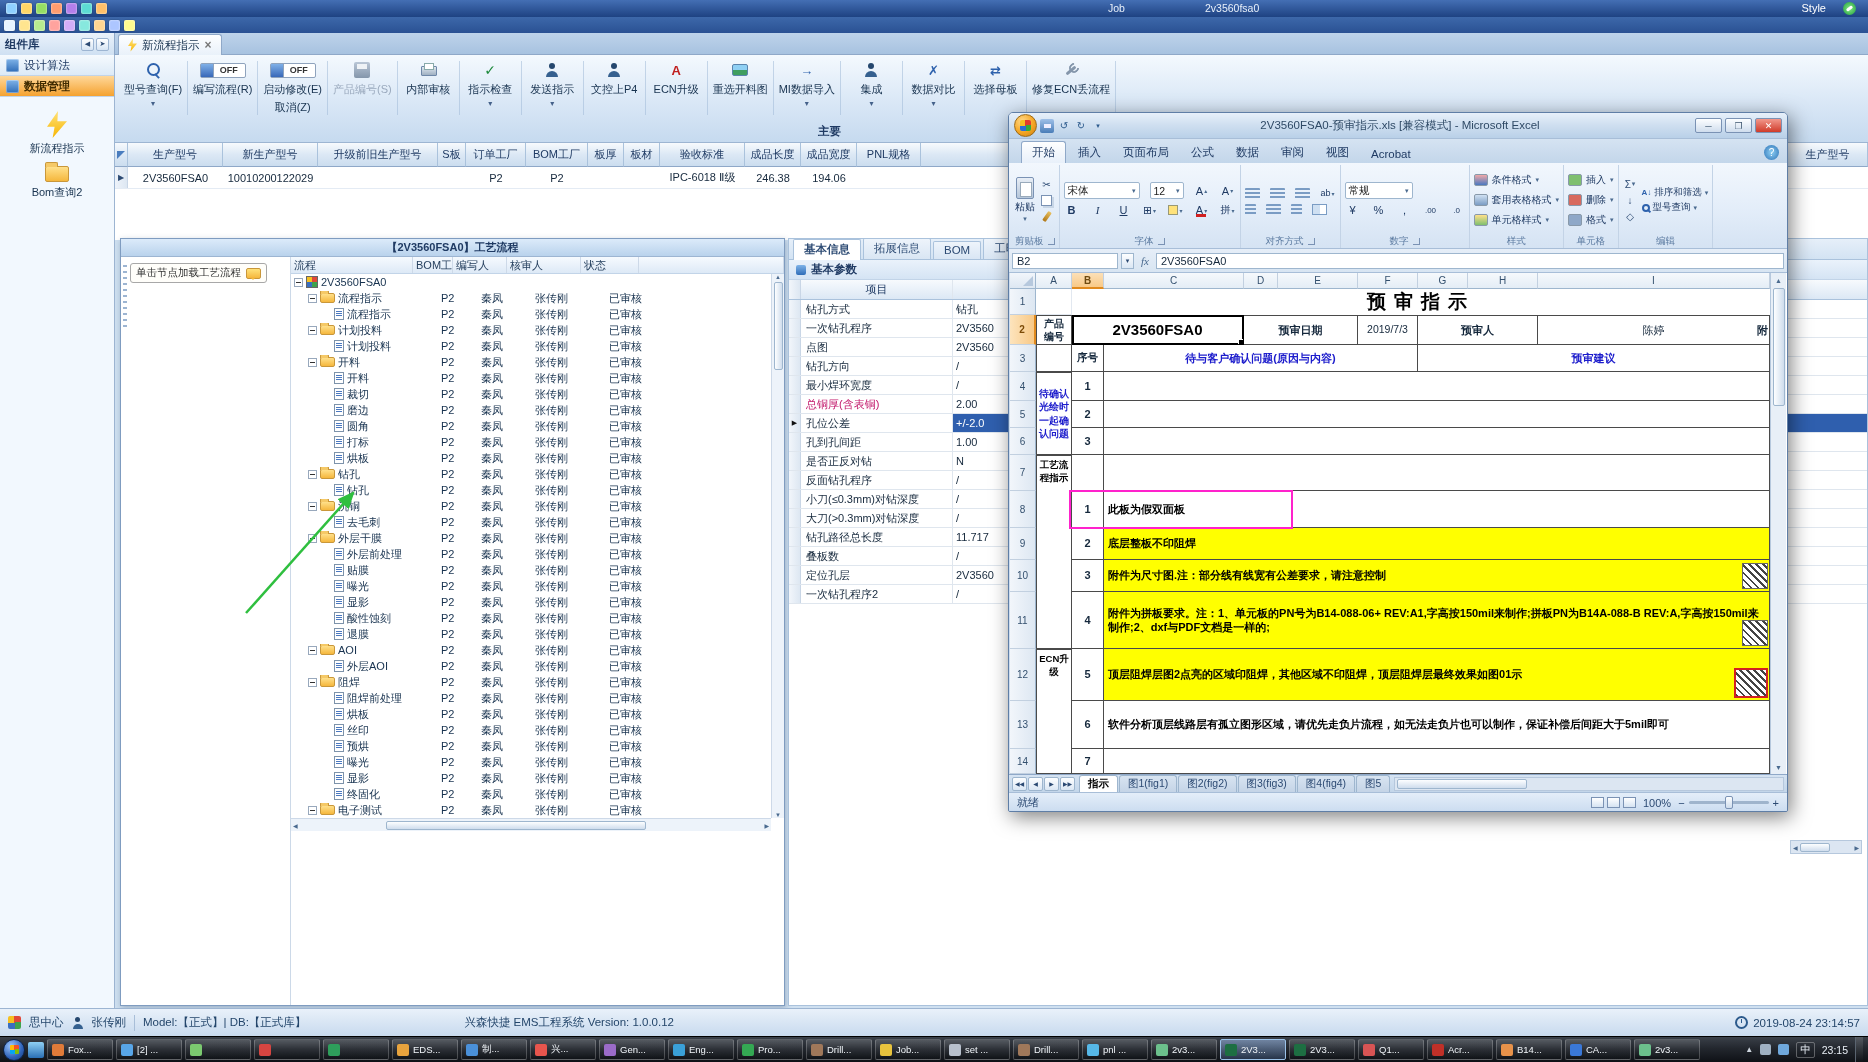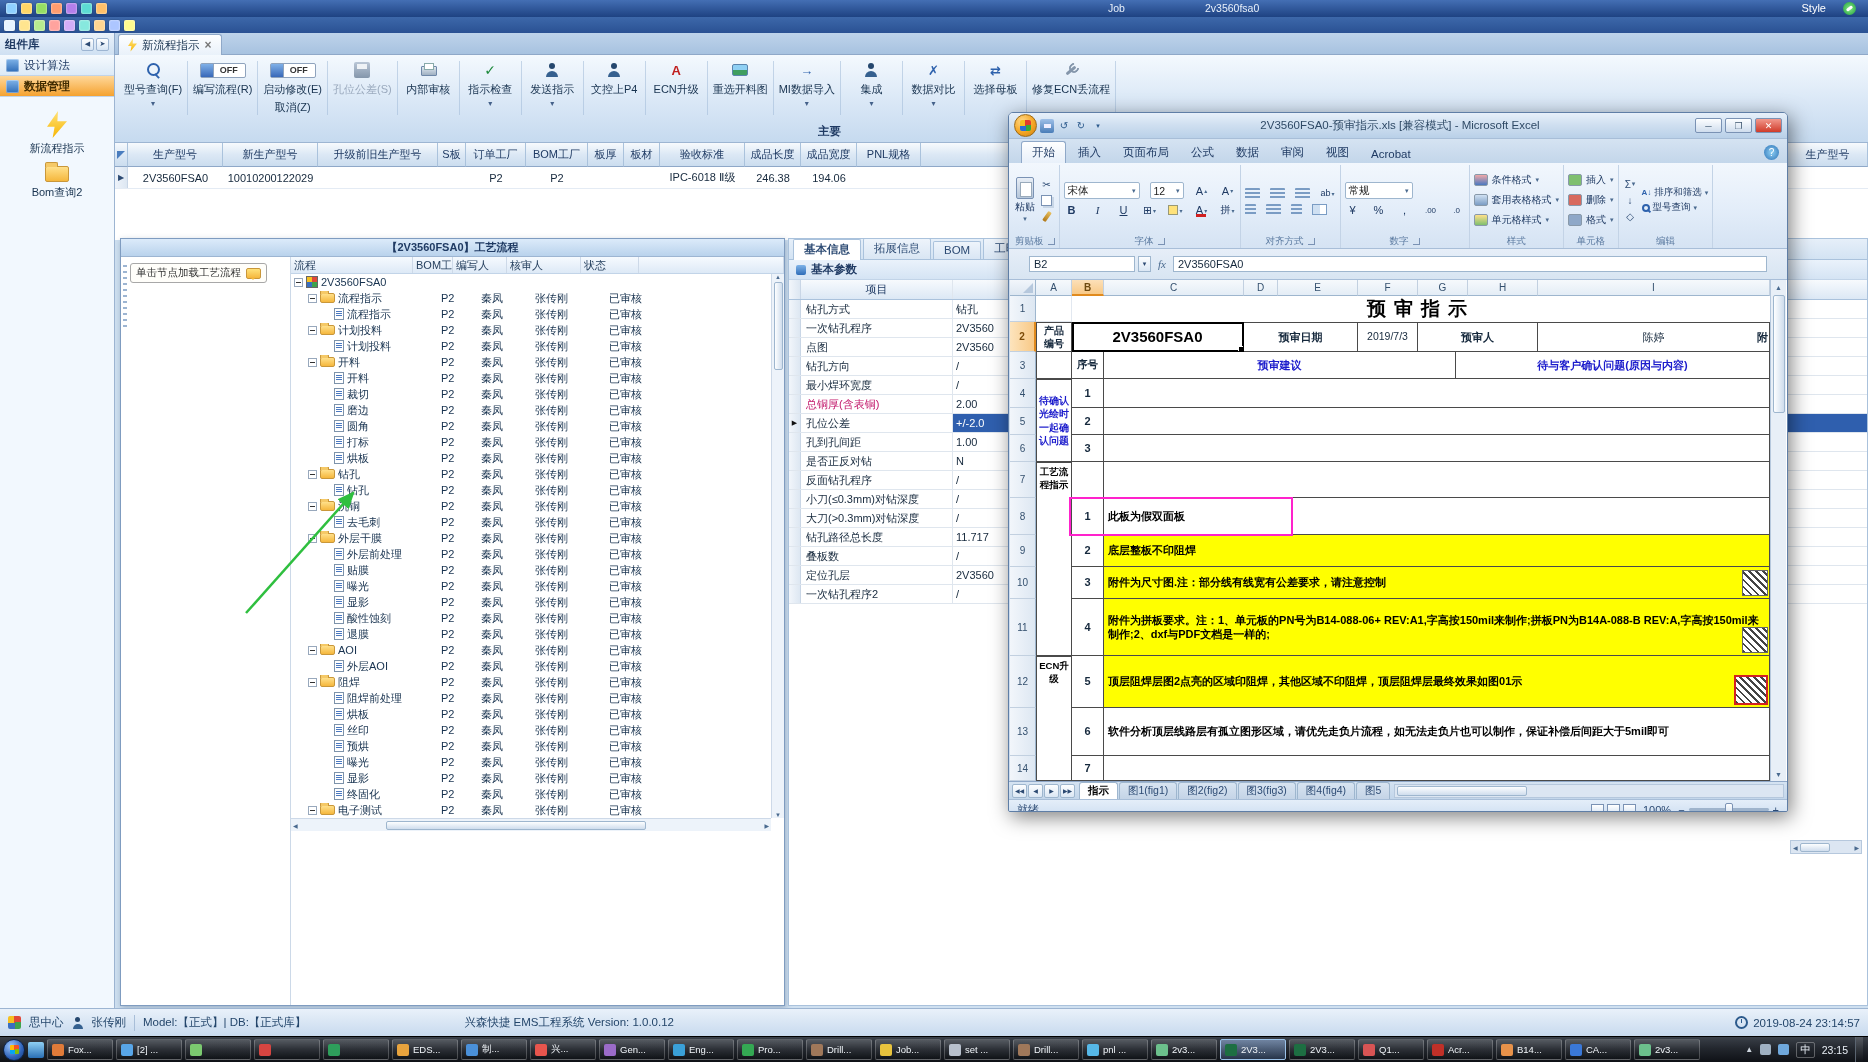--- a/index.html
+++ b/index.html
@@ -159,21 +159,21 @@
 .ai.r{width:11px}
 .mrg{width:15px;height:11px;border:1px solid #7a9cc4;background:linear-gradient(90deg,#cfe0f2 50%,#fff 0)}
 .srow{display:flex;align-items:center;gap:4px;font-size:10px;color:#1f3a63;height:17px;white-space:nowrap}
 .sico{width:14px;height:12px;border-radius:2px;border:1px solid #8899aa;flex:none}
 .ddm{font-size:7px;color:#4a6a8f}
 .ecol{display:flex;flex-direction:column;gap:2px}
 .erow{display:flex;align-items:center;gap:3px;font-size:9.5px;color:#1f3a63;white-space:nowrap}
 .sorti{font-size:8px;font-weight:bold;color:#2e62ad}
 .findi{width:8px;height:8px;border:2px solid #2e62ad;border-radius:50%;position:relative}
 .findi:after{content:"";position:absolute;right:-3px;bottom:-2px;width:4px;height:2px;background:#2e62ad;transform:rotate(45deg)}
-.xl-fbar{height:31px;display:flex;align-items:center;background:linear-gradient(#e6eef8,#d8e5f2);border-bottom:1px solid #a8bed8;padding:1px 20px;gap:3px;flex:none}
+.xl-fbar{height:24px;display:flex;align-items:center;background:linear-gradient(#e6eef8,#d8e5f2);border-bottom:1px solid #a8bed8;padding:1px 3px;gap:3px;flex:none}
 .nbox{width:106px;height:16px;background:#fff;border:1px solid #9eb6ce;font-size:11px;display:flex;align-items:center;padding:0 4px}
 .nbdd{width:13px;height:16px;background:linear-gradient(#fdfeff,#dbe7f4);border:1px solid #9eb6ce;font-size:7px;display:flex;align-items:center;justify-content:center;color:#2c4a73}
 .fx{font-size:11px;font-style:italic;color:#4a6a8f;padding:0 4px;font-family:"Liberation Serif",serif}
 .fin{flex:1;height:16px;background:#fff;border:1px solid #9eb6ce;font-size:11px;display:flex;align-items:center;padding:0 4px}
 .xl-gz{display:flex;background:#fff;margin-left:1px;flex:none}
 .xl-main{width:760px}
 .xch-row{display:flex;height:16px}
 .xcorner{width:26px;background:linear-gradient(#f2f6fb,#dde7f2);border-right:1px solid #9eb6ce;border-bottom:1px solid #9eb6ce;position:relative;flex:none}
 .xcorner:after{content:"";position:absolute;right:2px;bottom:2px;border:5px solid transparent;border-right-color:#b6c8dd;border-bottom-color:#b6c8dd}
 .xch{height:16px;background:linear-gradient(#f6f9fc,#e4edf6);border-right:1px solid #c2d0e0;border-bottom:1px solid #9eb6ce;display:flex;align-items:center;justify-content:center;font-size:10px;color:#34506e;flex:none}
@@ -349,21 +349,21 @@
               <b>OFF</b>
             </span>
           </div>
           <div>启动修改(E)</div>
           <div>取消(Z)</div>
         </div>
         <div class="tbtn tbtn-dis">
           <div class="irow">
             <span class="ti save-icon"></span>
           </div>
-          <div>孔位公差(S)</div>
+          <div>产品编号(S)</div>
         </div>
         <div class="tbtn">
           <div class="irow">
             <span class="ti printer-icon"></span>
           </div>
           <div>内部审核</div>
         </div>
         <div class="tbtn">
           <div class="irow">
             <span class="ti check-icon"></span>
@@ -1183,22 +1183,22 @@
               <span class="xcell bcell btop prod" style="width: 172px;">2V3560FSA0</span>
               <span class="xcell bcell btop hlab" style="width: 114px;">预审日期</span>
               <span class="xcell bcell btop ctr f10" style="width: 60px;">2019/7/3</span>
               <span class="xcell bcell btop hlab" style="width: 120px;">预审人</span>
               <span class="xcell bcell btop ctr" style="width: 232px;">陈婷</span>
             </div>
             <div class="xrow" style="height: 27px;">
               <span class="xrownum">3</span>
               <span class="xcell bcell bleft" style="width: 36px;"></span>
               <span class="xcell bcell ctr bold f10" style="width: 32px;">序号</span>
+              <span class="xcell bcell bluh" style="width: 314px;">待与客户确认问题(原因与内容)</span>
               <span class="xcell bcell bluh" style="width: 352px;">预审建议</span>
-              <span class="xcell bcell bluh" style="width: 314px;">待与客户确认问题(原因与内容)</span>
             </div>
             <div class="xrow" style="height: 29px;">
               <span class="xrownum">4</span>
               <span class="xcell " style="width: 36px;"></span>
               <span class="xcell bcell ctr bold" style="width: 32px;">1</span>
               <span class="xcell bcell" style="width: 666px;"></span>
             </div>
             <div class="xrow" style="height: 27px;">
               <span class="xrownum">5</span>
               <span class="xcell " style="width: 36px;"></span>

